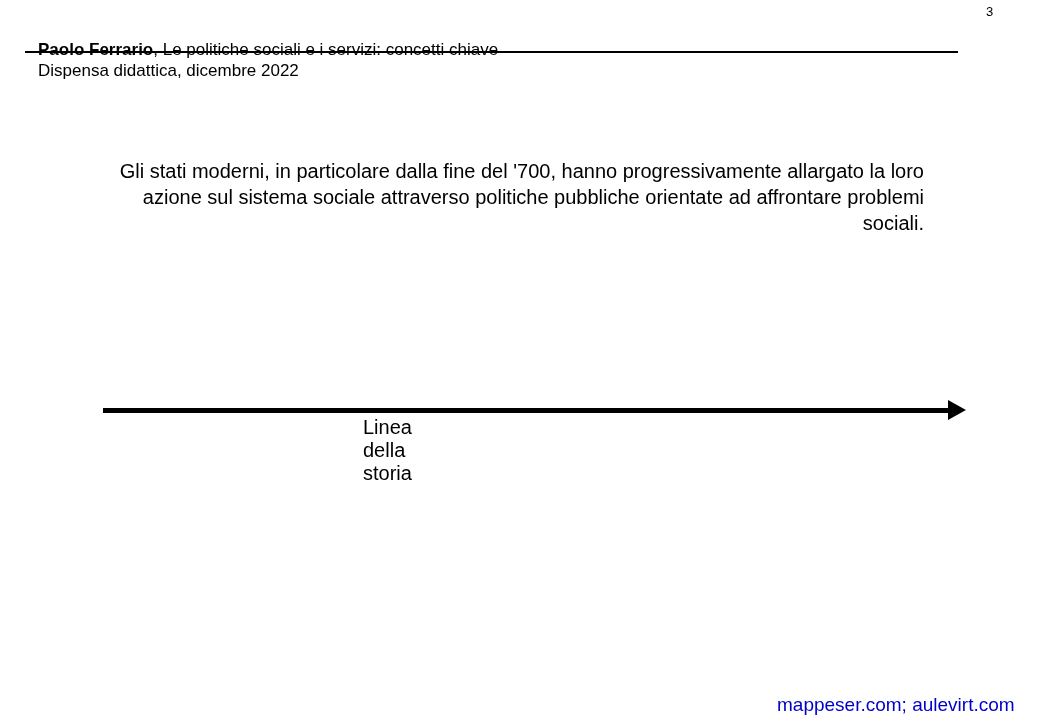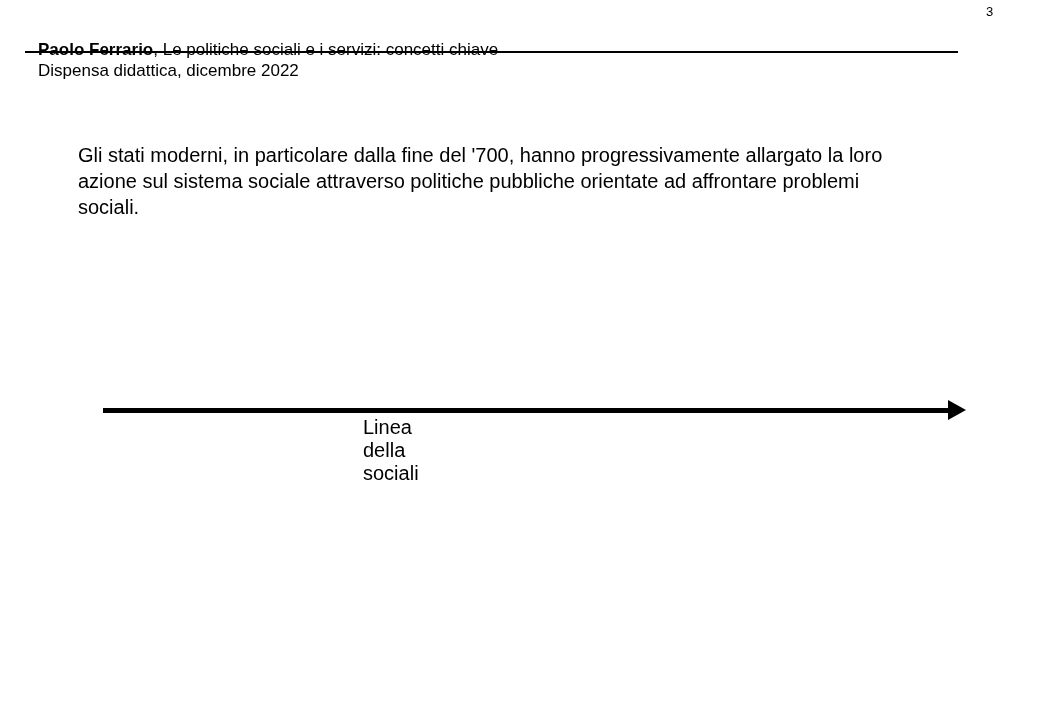--- a/index.html
+++ b/index.html
@@ -40,21 +40,22 @@
   }
 
   
   .para1 {
     position: absolute;
     left: 78px;
     top: 142px;
     width: 830px;
     font-size: 20px;
     line-height: 26px;
-    margin: 0;
+    margin: 16px;
+    text-align: right;
   }
   .para2 {
     position: absolute;
     left: 78px;
     top: 246px;
     width: 900px;
     font-size: 20px;
     line-height: 26px;
     margin: 0;
   }
@@ -120,17 +121,18 @@
 
   <div class="header-divider"></div>
 
   <p class="para1">Gli stati moderni, in particolare dalla fine del '700, hanno progressivamente allargato la loro azione sul sistema sociale attraverso politiche pubbliche orientate ad affrontare problemi sociali.</p>
 
 
 
   <div class="timeline">
     <div class="arrow-shaft" style="background-color: rgb(0, 0, 0);"></div>
     <div class="arrow-head" style="border-left-color: rgb(0, 0, 0);"></div>
-    <div class="timeline-label">Linea della sociali</div>
+    <div class="timeline-label">Linea della storia</div>
   </div>
 
+  <a class="footer-links" style="color: rgb(0, 0, 204);">mappeser.com; aulevirt.com</a>
 
 </div>
 
 </body></html>

